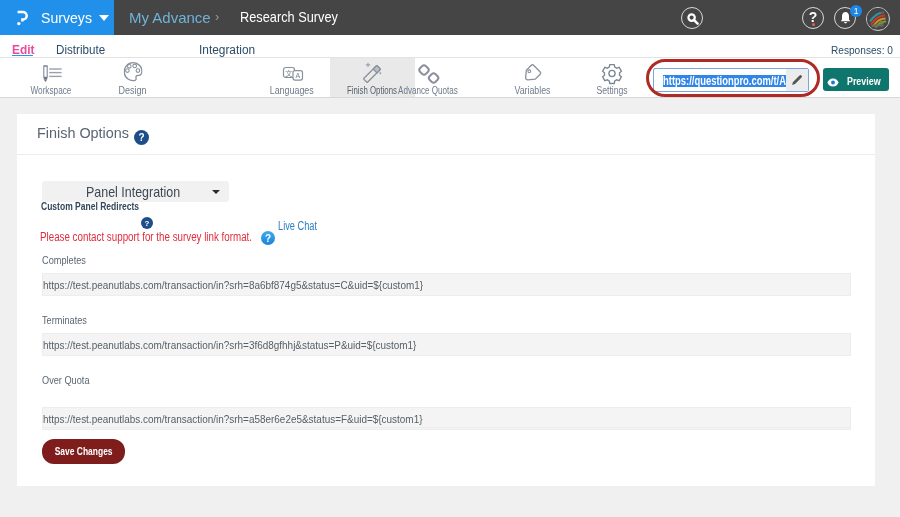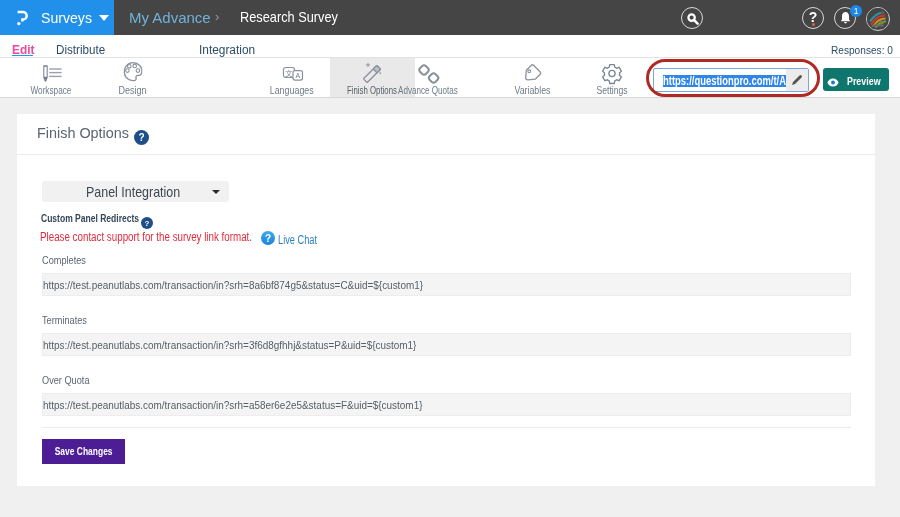--- a/index.html
+++ b/index.html
@@ -45,33 +45,33 @@
 
 #card { left:17px; top:114px; width:858px; height:372px; background:#fff; }
 #h1 { position:absolute; left:19.5px; top:9.5px; font-size:15px; color:#5a6472; }
 #hq { position:absolute; left:116.5px; top:15.5px; }
 #hdivider { position:absolute; left:0; top:40px; width:858px; height:1px; background:#ececec; }
 
 #select { position:absolute; left:25px; top:67px; width:187px; height:21px; background:#f1f1f1; border-radius:3px; }
 #select .stx { position:absolute; left:20px; top:0; line-height:21px; font-size:15px; color:#3c4853;margin-left:24px; }
 #select .car { position:absolute; left:170px; top:8.5px; width:0; height:0; border-left:4.5px solid transparent; border-right:4.5px solid transparent; border-top:4.5px solid #2b2b2b; }
 
-#cpr { position:absolute; left:23.5px; top:98px; font-size:11px; font-weight:bold; color:#33475b; }
+#cpr { position:absolute; left:23.5px; top:86px; font-size:11px; font-weight:bold; color:#33475b; }
 #cprq { position:absolute; left:124px; top:102.8px; }
 #redline { position:absolute; left:23px; top:115.5px; font-size:12px; color:#e22c3c; }
 #lcq { position:absolute; left:244px; top:117px; }
-#livechat { position:absolute; left:261px; top:119px; font-size:12px; color:#2d7fc1; }
+#livechat { position:absolute; left:261px; top:105px; font-size:12px; color:#2d7fc1; }
 
 .flabel { position:absolute; left:25px; font-size:10.5px; color:#5a6672; }
 .finput { position:absolute; left:25px; width:809px; height:23px; background:#f4f4f4; border:1px solid #ededed; font-size:11px; color:#555f66; line-height:22px; padding-left:0; white-space:nowrap; }
 #lab1 { top:139.5px; } #inp1 { top:159px; }
 #lab2 { top:199.5px; } #inp2 { top:219px; }
-#lab3 { top:259.5px; } #inp3 { top:279px; }
+#lab3 { top:259.5px; } #inp3 { top:293px; }
 #fdivider { position:absolute; left:25px; top:313px; width:809px; height:1px; background:#ececec; }
-#savebtn { position:absolute; left:25px; top:325px; width:83px; height:25px; background:#4c1d95; border-radius:0; color:#fff; text-align:center; line-height:22px; }
+#savebtn { position:absolute; left:25px; top:325px; width:83px; height:25px; background:#7f1d1d; border-radius:12px; color:#fff; text-align:center; line-height:22px; }
 #savebtn .txc { font-size:11px; font-weight:bold; }
 </style>
 </head>
 <body>
 <div class="abs" id="topbar">
   <div id="logoarea"></div>
   <svg class="abs" style="left:17px; top:10px;" width="12" height="16" viewBox="0 0 12 16">
     <path d="M0.6 2 H5.9 A3.8 3.8 0 0 1 5.9 9.6 H5.4 V11.4" fill="none" stroke="#fff" stroke-width="2.5"></path>
     <circle cx="1.8" cy="13.6" r="1.7" fill="#fff"></circle>
   </svg>

